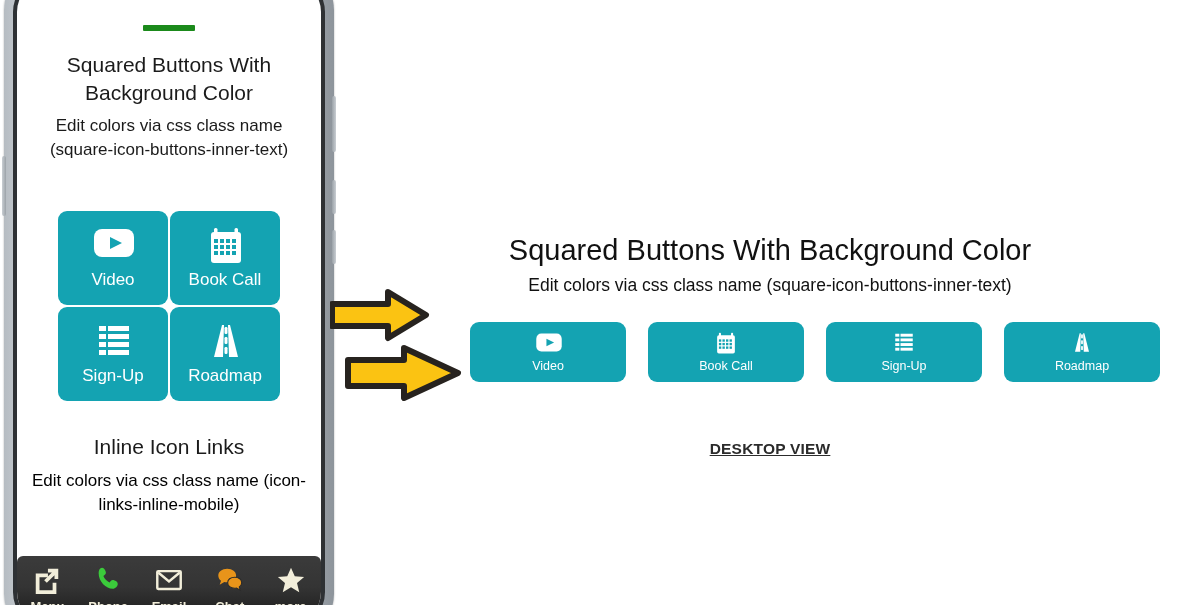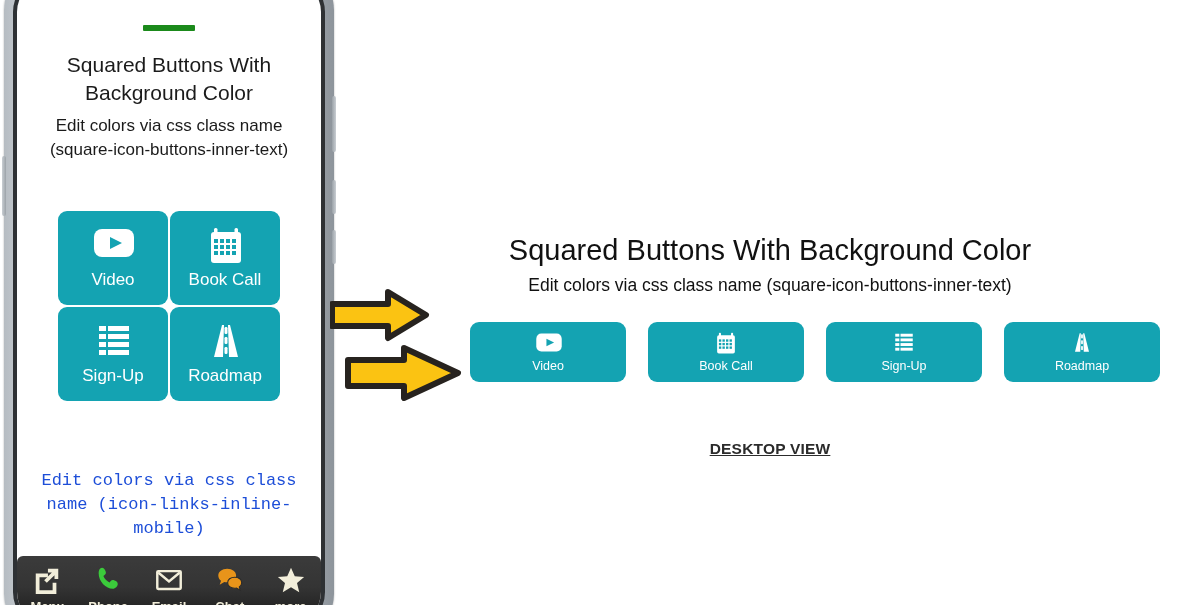--- a/index.html
+++ b/index.html
@@ -148,22 +148,21 @@
     color: #1b1b1b;
   }
   .m-sub2 {
     position: absolute;
     left: 14px;
     top: 490px;
     width: 276px;
     text-align: center;
     font-size: 17px;
     line-height: 24px;
-    color: #1d4ed8;
-    font-family: Liberation Mono, monospace;
+    color: #000000;
   }
   .m-bottombar {
     position: absolute;
     left: 0;
     bottom: 0;
     width: 304px;
     height: 69px;
     background: linear-gradient(180deg,#3b3b3b 0%, #343434 45%, #262626 72%, #141414 100%);
     border-top-left-radius: 6px;
     border-top-right-radius: 6px;
@@ -342,20 +341,21 @@
                 <rect x="20.5" y="14" width="3" height="7" rx="1.2"></rect>
                 <rect x="20.5" y="24" width="3" height="7" rx="1.2"></rect>
               </g>
             </svg>
           </span>
           <span class="lbl">Roadmap</span>
         </div>
 
       </div>
 
+      <div class="m-title2">Inline Icon Links</div>
 
       <div class="m-sub2">Edit colors via css class name (icon-links-inline-mobile)</div>
 
       <div class="m-bottombar">
 
         <div class="bitem">
           <span class="bico">
             <svg viewBox="0 0 32 32" width="30" height="30" aria-hidden="true">
               <path d="M4 9h13v4H8v14h14v-8h4v12H4z" fill="#f2eeda"></path>
               <path d="M17 4h11v11h-4V10.8L15.8 19 13 16.2 21.2 8H17z" fill="#f2eeda"></path>

